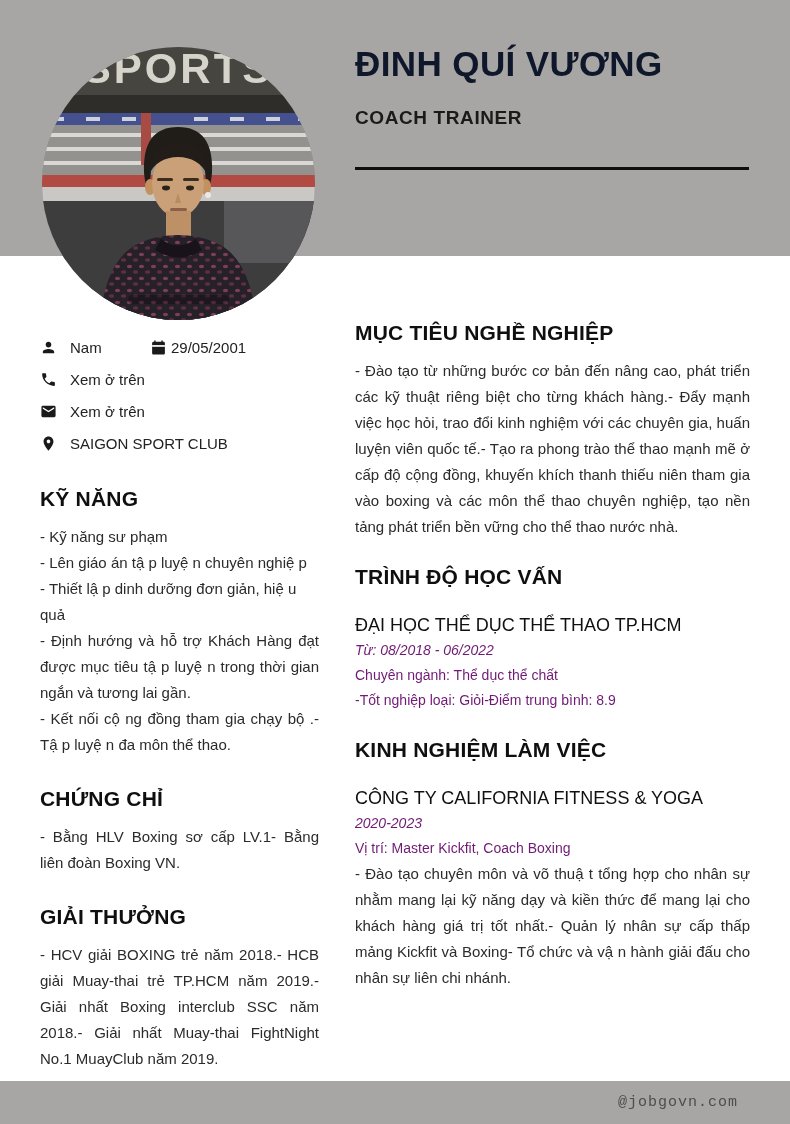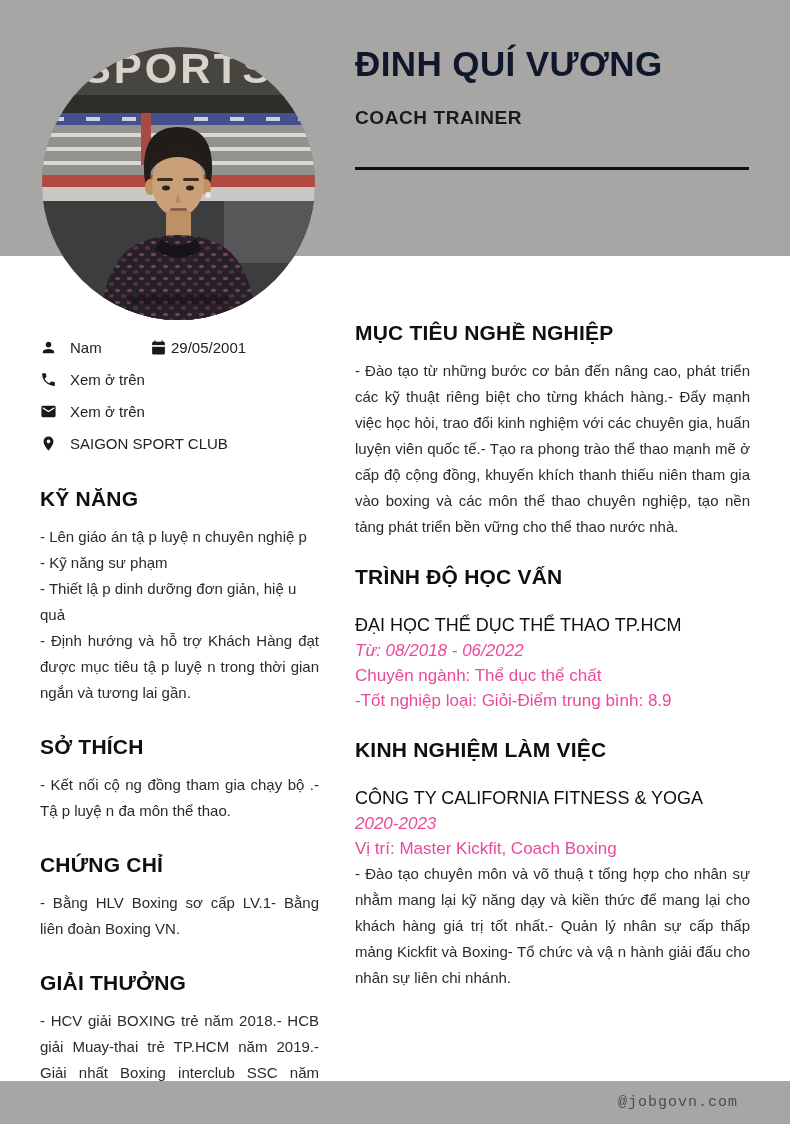--- a/index.html
+++ b/index.html
@@ -36,21 +36,21 @@
   
   h2.sec {
     font-size: 21px; font-weight: 700; color: #0f0f0f; margin: 28px 0 12px 0;
     line-height: 26px; letter-spacing: 0.2px;
   }
   .leftcol h2.first-sec { margin-top: 33px; }
   .rightcol h2.first-sec { margin-top: 0; }
   .rightcol h2.sec { margin-top: 24px; }
   .body-text { font-size: 15px; line-height: 26px; color: #2b2b2b; margin: 0; text-align: justify; }
   .line { font-size: 15px; line-height: 26px; color: #2b2b2b; }
-  .edu-line { font-size: 17px; line-height: 25px; color: #ec4899; }
+  .edu-line { font-size: 14px; line-height: 25px; color: #701a75; }
   .subhead { font-size: 18px; font-weight: 400; color: #101010; line-height: 26px; margin-top: 22px; }
   .italic { font-style: italic; }
   
   .footer {
     position: absolute; left: 0; top: 1081px; width: 790px; height: 43px; background: #a7a6a4;
     display: flex; align-items: center; justify-content: flex-end; padding-right: 52px;
   }
   .footer-text { font-family: "Liberation Mono", monospace; font-size: 15px; color: #4d4d4d; letter-spacing: 1px; }
 </style>
 </head>
@@ -162,26 +162,25 @@
         <span class="icon">
           <svg viewBox="0 0 24 24" fill="#1a1a1a">
               <path fill-rule="evenodd" d="M12 2C8.13 2 5 5.13 5 9c0 5.25 7 13 7 13s7-7.75 7-13c0-3.87-3.13-7-7-7zm0 9.5c-1.38 0-2.5-1.12-2.5-2.5s1.12-2.5 2.5-2.5 2.5 1.12 2.5 2.5-1.12 2.5-2.5 2.5z"></path>
             </svg>
         </span>
         <span>SAIGON SPORT CLUB</span>
       </div>
     </div>
 
     <h2 class="sec first-sec">KỸ NĂNG</h2>
+    <div class="line">- Kỹ năng sư phạm</div>
     <div class="line">- Lên giáo án tậ p luyệ n chuyên nghiệ p</div>
-    <div class="line">- Kỹ năng sư phạm</div>
     <div class="line">- Thiết lậ p dinh dưỡng đơn giản, hiệ u quả</div>
     <p class="body-text">- Định hướng và hỗ trợ Khách Hàng đạt được mục tiêu tậ p luyệ n trong thời gian ngắn và tương lai gần.</p>
 
-    <h2 class="sec">SỞ THÍCH</h2>
     <p class="body-text">- Kết nối cộ ng đồng tham gia chạy bộ .- Tậ p luyệ n đa môn thể thao.</p>
 
     <h2 class="sec">CHỨNG CHỈ</h2>
     <p class="body-text">- Bằng HLV Boxing sơ cấp LV.1- Bằng liên đoàn Boxing VN.</p>
 
     <h2 class="sec">GIẢI THƯỞNG</h2>
     <p class="body-text">- HCV giải BOXING trẻ năm 2018.- HCB giải Muay-thai trẻ TP.HCM năm 2019.- Giải nhất Boxing interclub SSC năm 2018.- Giải nhất Muay-thai FightNight No.1 MuayClub năm 2019.</p>
   </div>
 
   <div class="rightcol">

